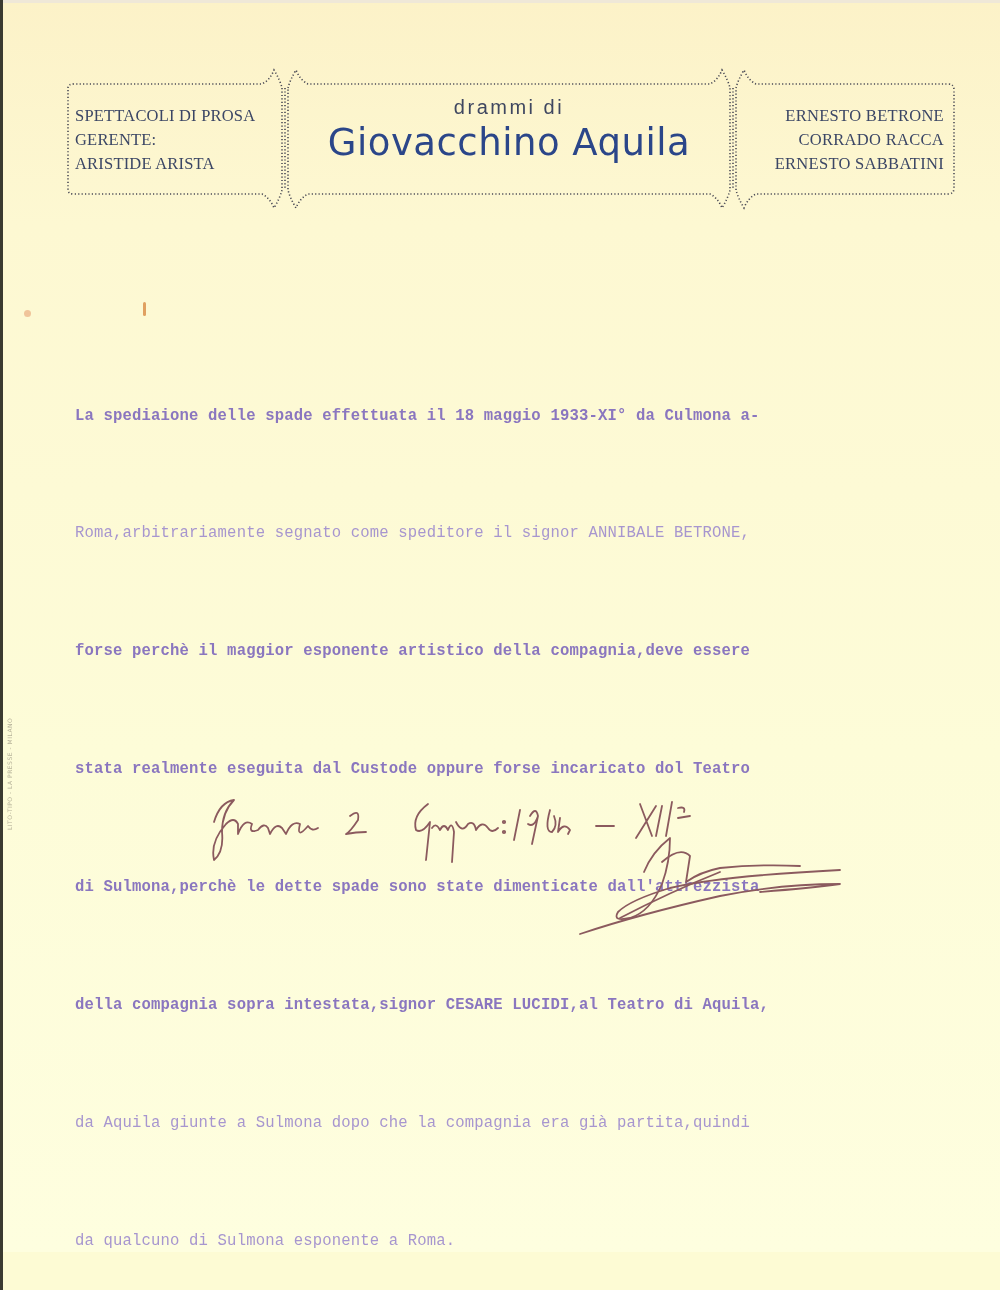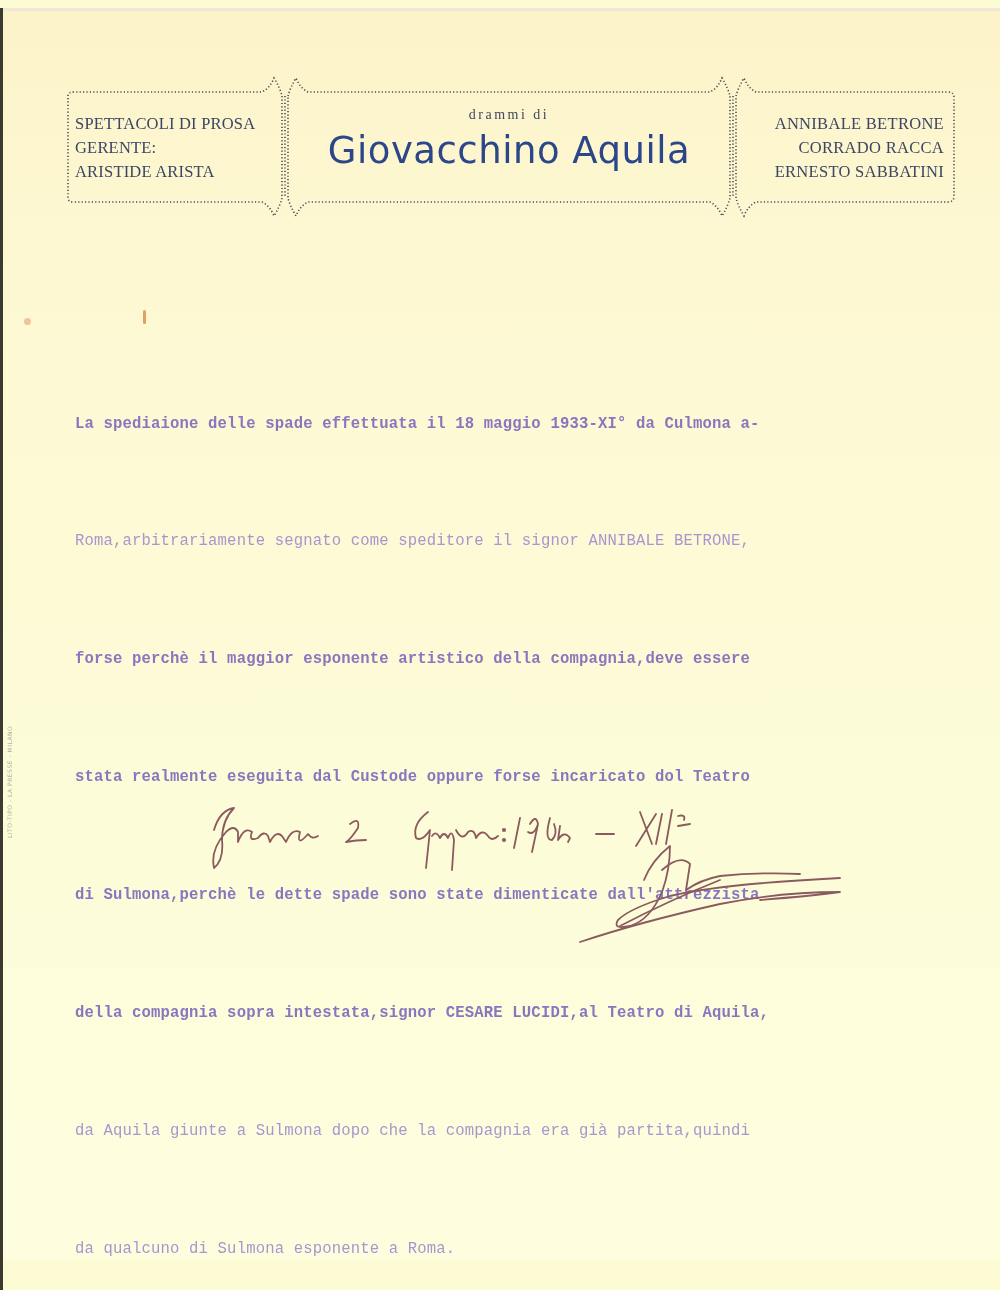--- a/index.html
+++ b/index.html
@@ -2,42 +2,42 @@
 <html><head>
   <meta charset="utf-8">
   <style>
     html, body { margin: 0; padding: 0; }
     body {
       width: 1000px; height: 1290px; position: relative; overflow: hidden;
       background: #fdfbd4;
       font-family: "Liberation Sans", sans-serif;
     }
     .page {
-      position: absolute; left: 0; top: 8px; width: 1000px; height: 1252px;
+      position: absolute; left: 0; top: 0; width: 1000px; height: 1252px;
       background: linear-gradient(180deg, #fcf2c8 0%, #fdf8d2 18%, #fdfcd8 60%, #fefedf 100%);
     }
     .edge-left { position: absolute; left: 0; top: 0; width: 3px; height: 1290px; background: #3a3a30; }
     .edge-top { position: absolute; left: 0; top: 0; width: 1000px; height: 3px; background: #efe8d8; }
 
     
     .lh { position: absolute; top: 66px; left: 62px; width: 894px; height: 146px; }
     .lh svg { position: absolute; left: 0; top: 0; }
     .lh-left {
       position: absolute; left: 13px; top: 38px; width: 200px;
       font-family: "Liberation Serif", serif; font-size: 16.5px; line-height: 24px;
       color: #3b4665; letter-spacing: 0.2px;
     }
     .lh-right {
       position: absolute; right: 12px; top: 38px; width: 210px; text-align: right;
       font-family: "Liberation Serif", serif; font-size: 16.5px; line-height: 24px;
       color: #3b4665; letter-spacing: 0.3px;
     }
     .lh-center { position: absolute; left: 222px; width: 450px; top: 32px; text-align: center; }
     .lh-sub {
-      font-family: Liberation Serif, serif; font-size: 14px; color: #3f4760;
+      font-family: Liberation Sans, sans-serif; font-size: 20px; color: #3f4760;
       letter-spacing: 2.5px; line-height: 18px;
     }
     .lh-title {
       font-family: "DejaVu Sans", sans-serif; font-size: 37px; color: #2b4689;
       line-height: 46px; margin-top: 4px; letter-spacing: 0.5px;
     }
 
     
     .body-text {
       position: absolute; left: 75px; top: 318px; width: 870px;
@@ -82,21 +82,21 @@
     <div class="lh-left">
       <div>SPETTACOLI DI PROSA</div>
       <div>GERENTE:</div>
       <div>ARISTIDE ARISTA</div>
     </div>
     <div class="lh-center">
       <div class="lh-sub">drammi di</div>
       <div class="lh-title">Giovacchino Aquila</div>
     </div>
     <div class="lh-right">
-      <div>ANNIBALE BETRONE</div>
+      <div>ERNESTO BETRONE</div>
       <div>CORRADO RACCA</div>
       <div>ERNESTO SABBATINI</div>
     </div>
   </div>
 
   <div class="body-text">
     <span class="line">La spediaione delle spade effettuata il 18 maggio 1933-XI° da Culmona a-</span>
     <span class="line faint">Roma,arbitrariamente segnato come speditore il signor ANNIBALE BETRONE,</span>
     <span class="line">forse perchè il maggior esponente artistico della compagnia,deve essere</span>
     <span class="line">stata realmente eseguita dal Custode oppure forse incaricato dol Teatro</span>

